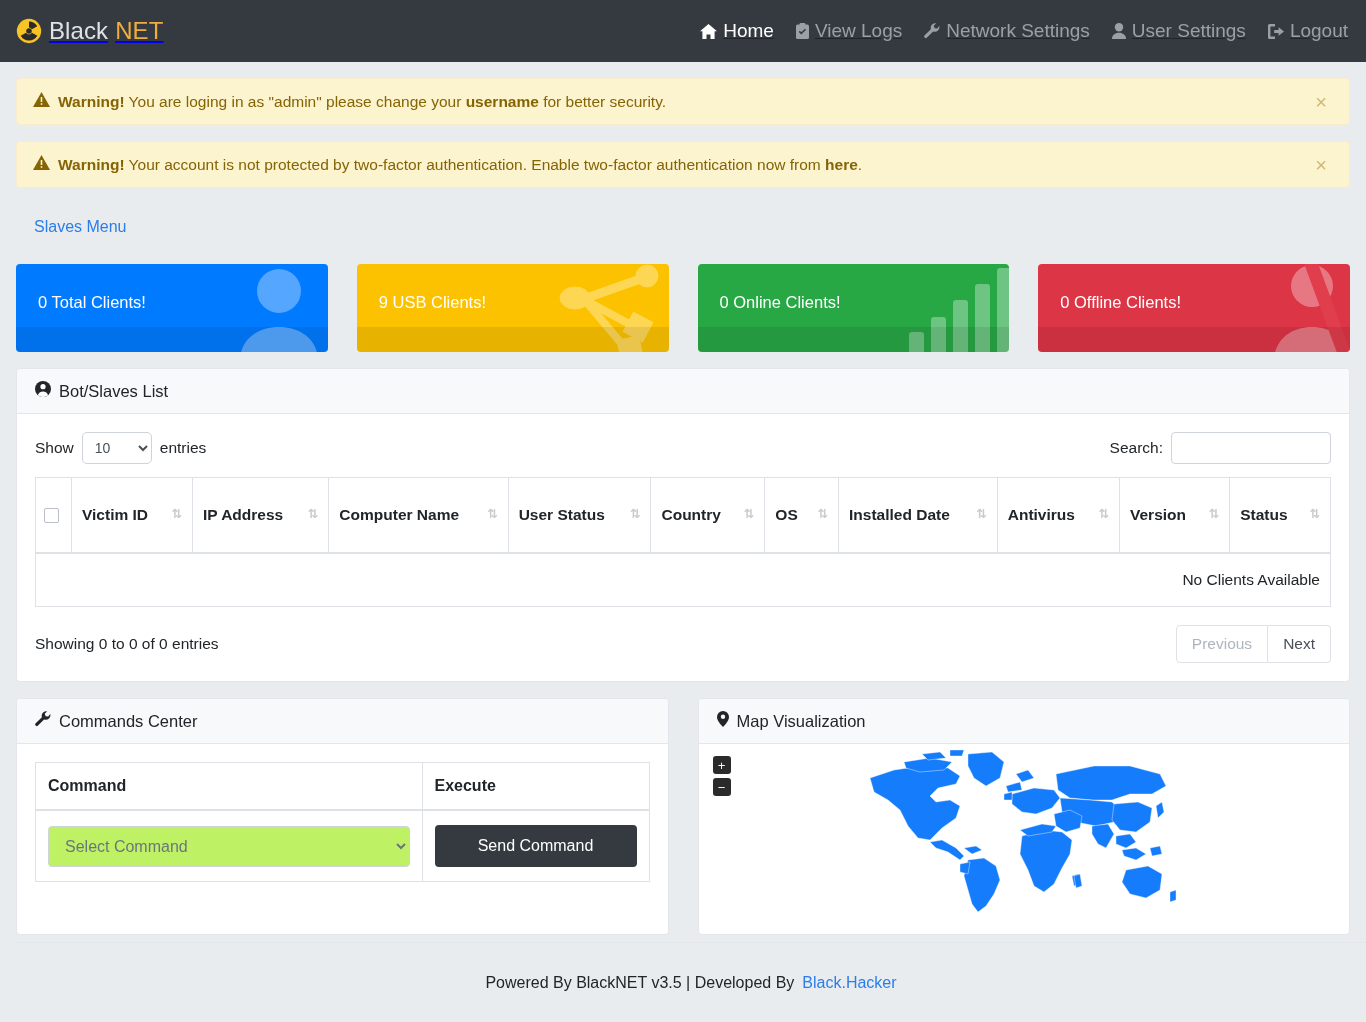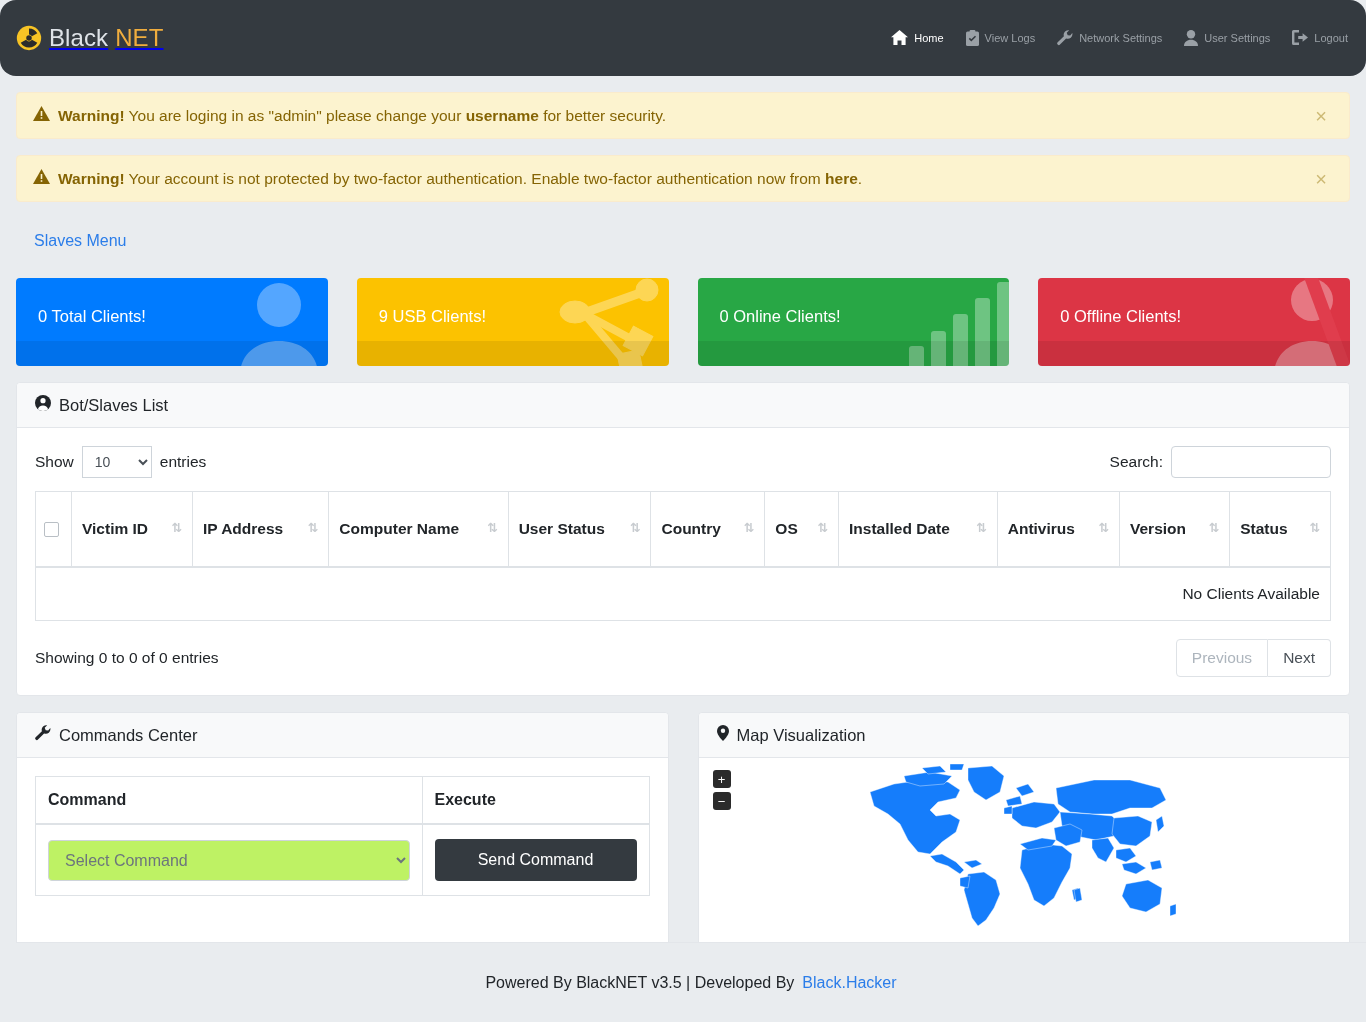--- a/index.html
+++ b/index.html
@@ -8,40 +8,40 @@
     width: 1366px; height: 1022px;
     background: #e9ecef;
     font-family: "Liberation Sans", sans-serif;
     font-size: 16px;
     color: #212529;
     overflow: hidden;
   }
 
   
   .navbar {
-    height: 76px;
+    height: 62px;
     background: #343a40;
     display: flex;
     align-items: center;
     padding: 0 18px 0 16px;
     justify-content: space-between;
-    border-radius: 16px;
   }
   .brand {
     display: flex; align-items: center; gap: 7px;
     font-size: 24px;
     letter-spacing: .1px;
   }
   .brand-black { color: #dfe3e8; }
   .brand-net { color: #f0ad3e; }
   .radio-icon { width: 26px; height: 26px; display:block; }
 
   .nav-links {
-    display: flex; align-items: flex-start; gap: 22px;
-    font-size: 11px;
+    display: flex; align-items: flex-end; gap: 22px;
+    font-size: 19px;
+    text-decoration: underline;
   }
   .nav-link {
     display: flex; align-items: center; gap: 6px;
     color: #9aa0a6;
     text-decoration: none;
     white-space: nowrap;
   }
   .nav-link.active { color: #ffffff; }
   .nav-link svg { display:block; }
 
@@ -131,21 +131,21 @@
 
   
   .dt-top { display: flex; justify-content: space-between; align-items: center; margin-bottom: 13px;}
   .dt-len { font-size: 15.5px; display: flex; align-items: center; gap: 8px; }
   .dt-len select {
     font-family: "Liberation Sans", sans-serif;
     font-size: 14px;
     padding: 6px 8px;
     width: 70px;
     border: 1px solid #ced4da;
-    border-radius: 0;
+    border-radius: 5px;
     background: #fff;
     color: #495057;
   }
   .dt-filter { font-size: 15.5px; display:flex; align-items:center; gap:8px; }
   .dt-filter input {
     font-family: "Liberation Sans", sans-serif;
     font-size: 14px;
     padding: 7px 10px;
     width: 160px;
     border: 1px solid #ced4da;

